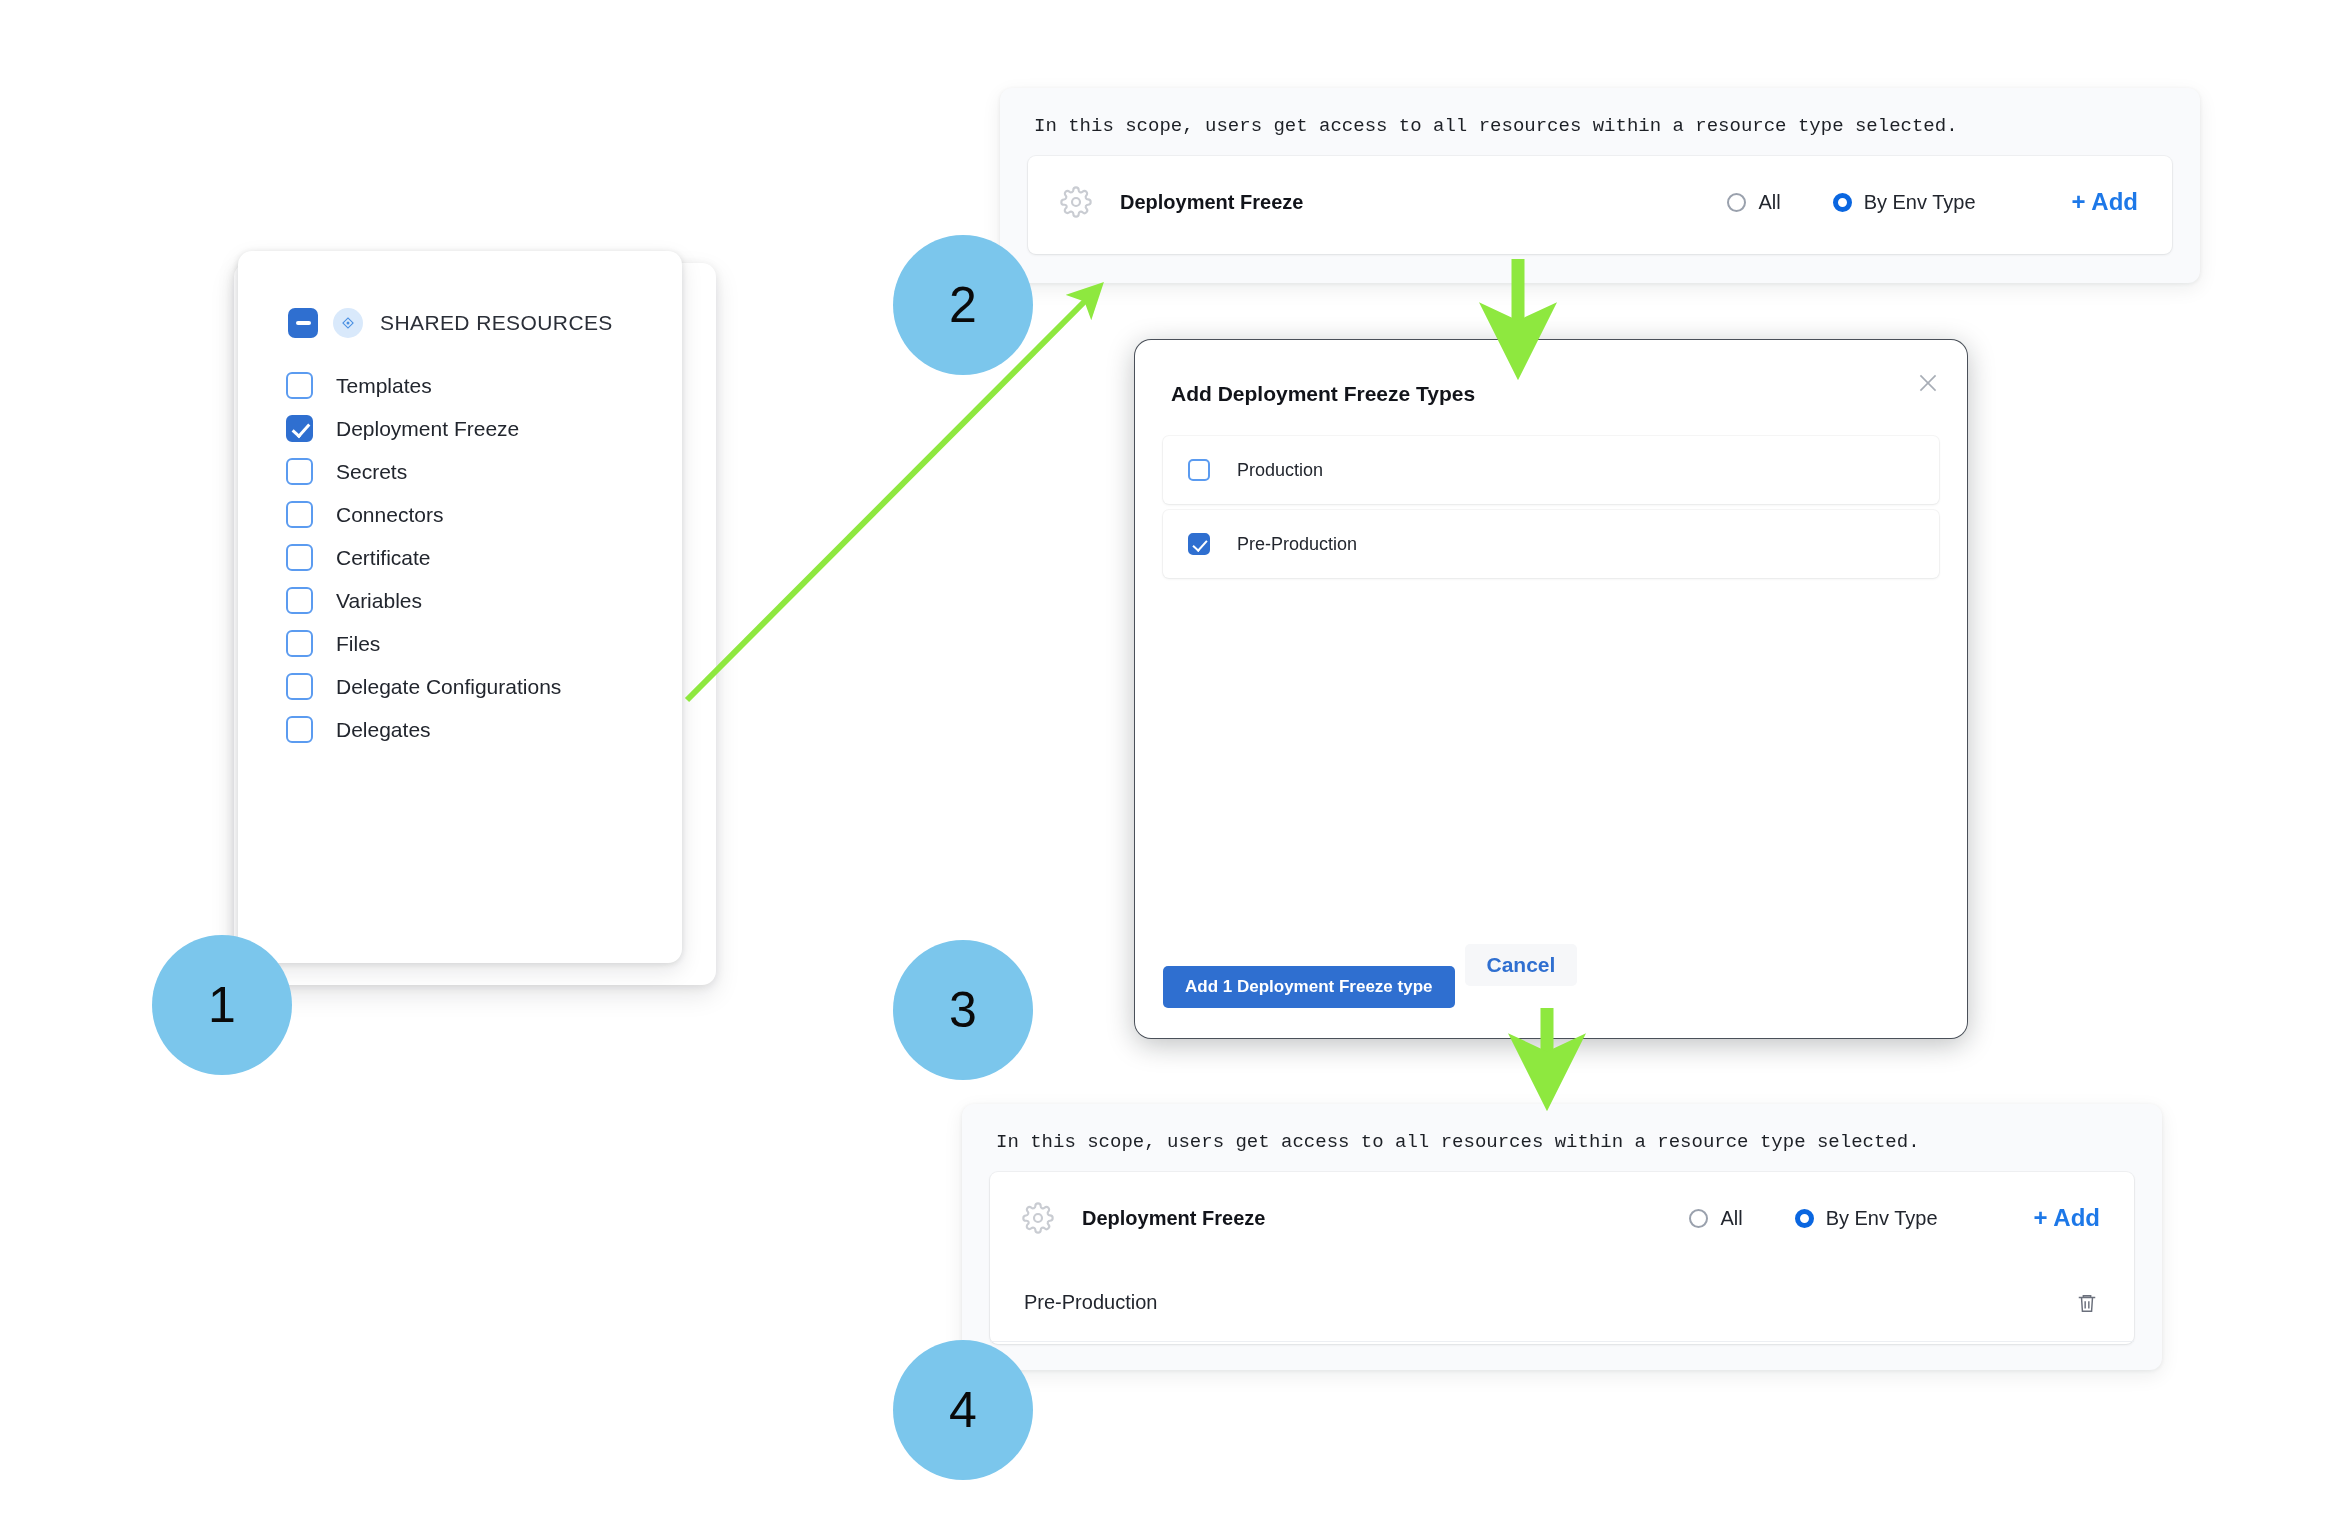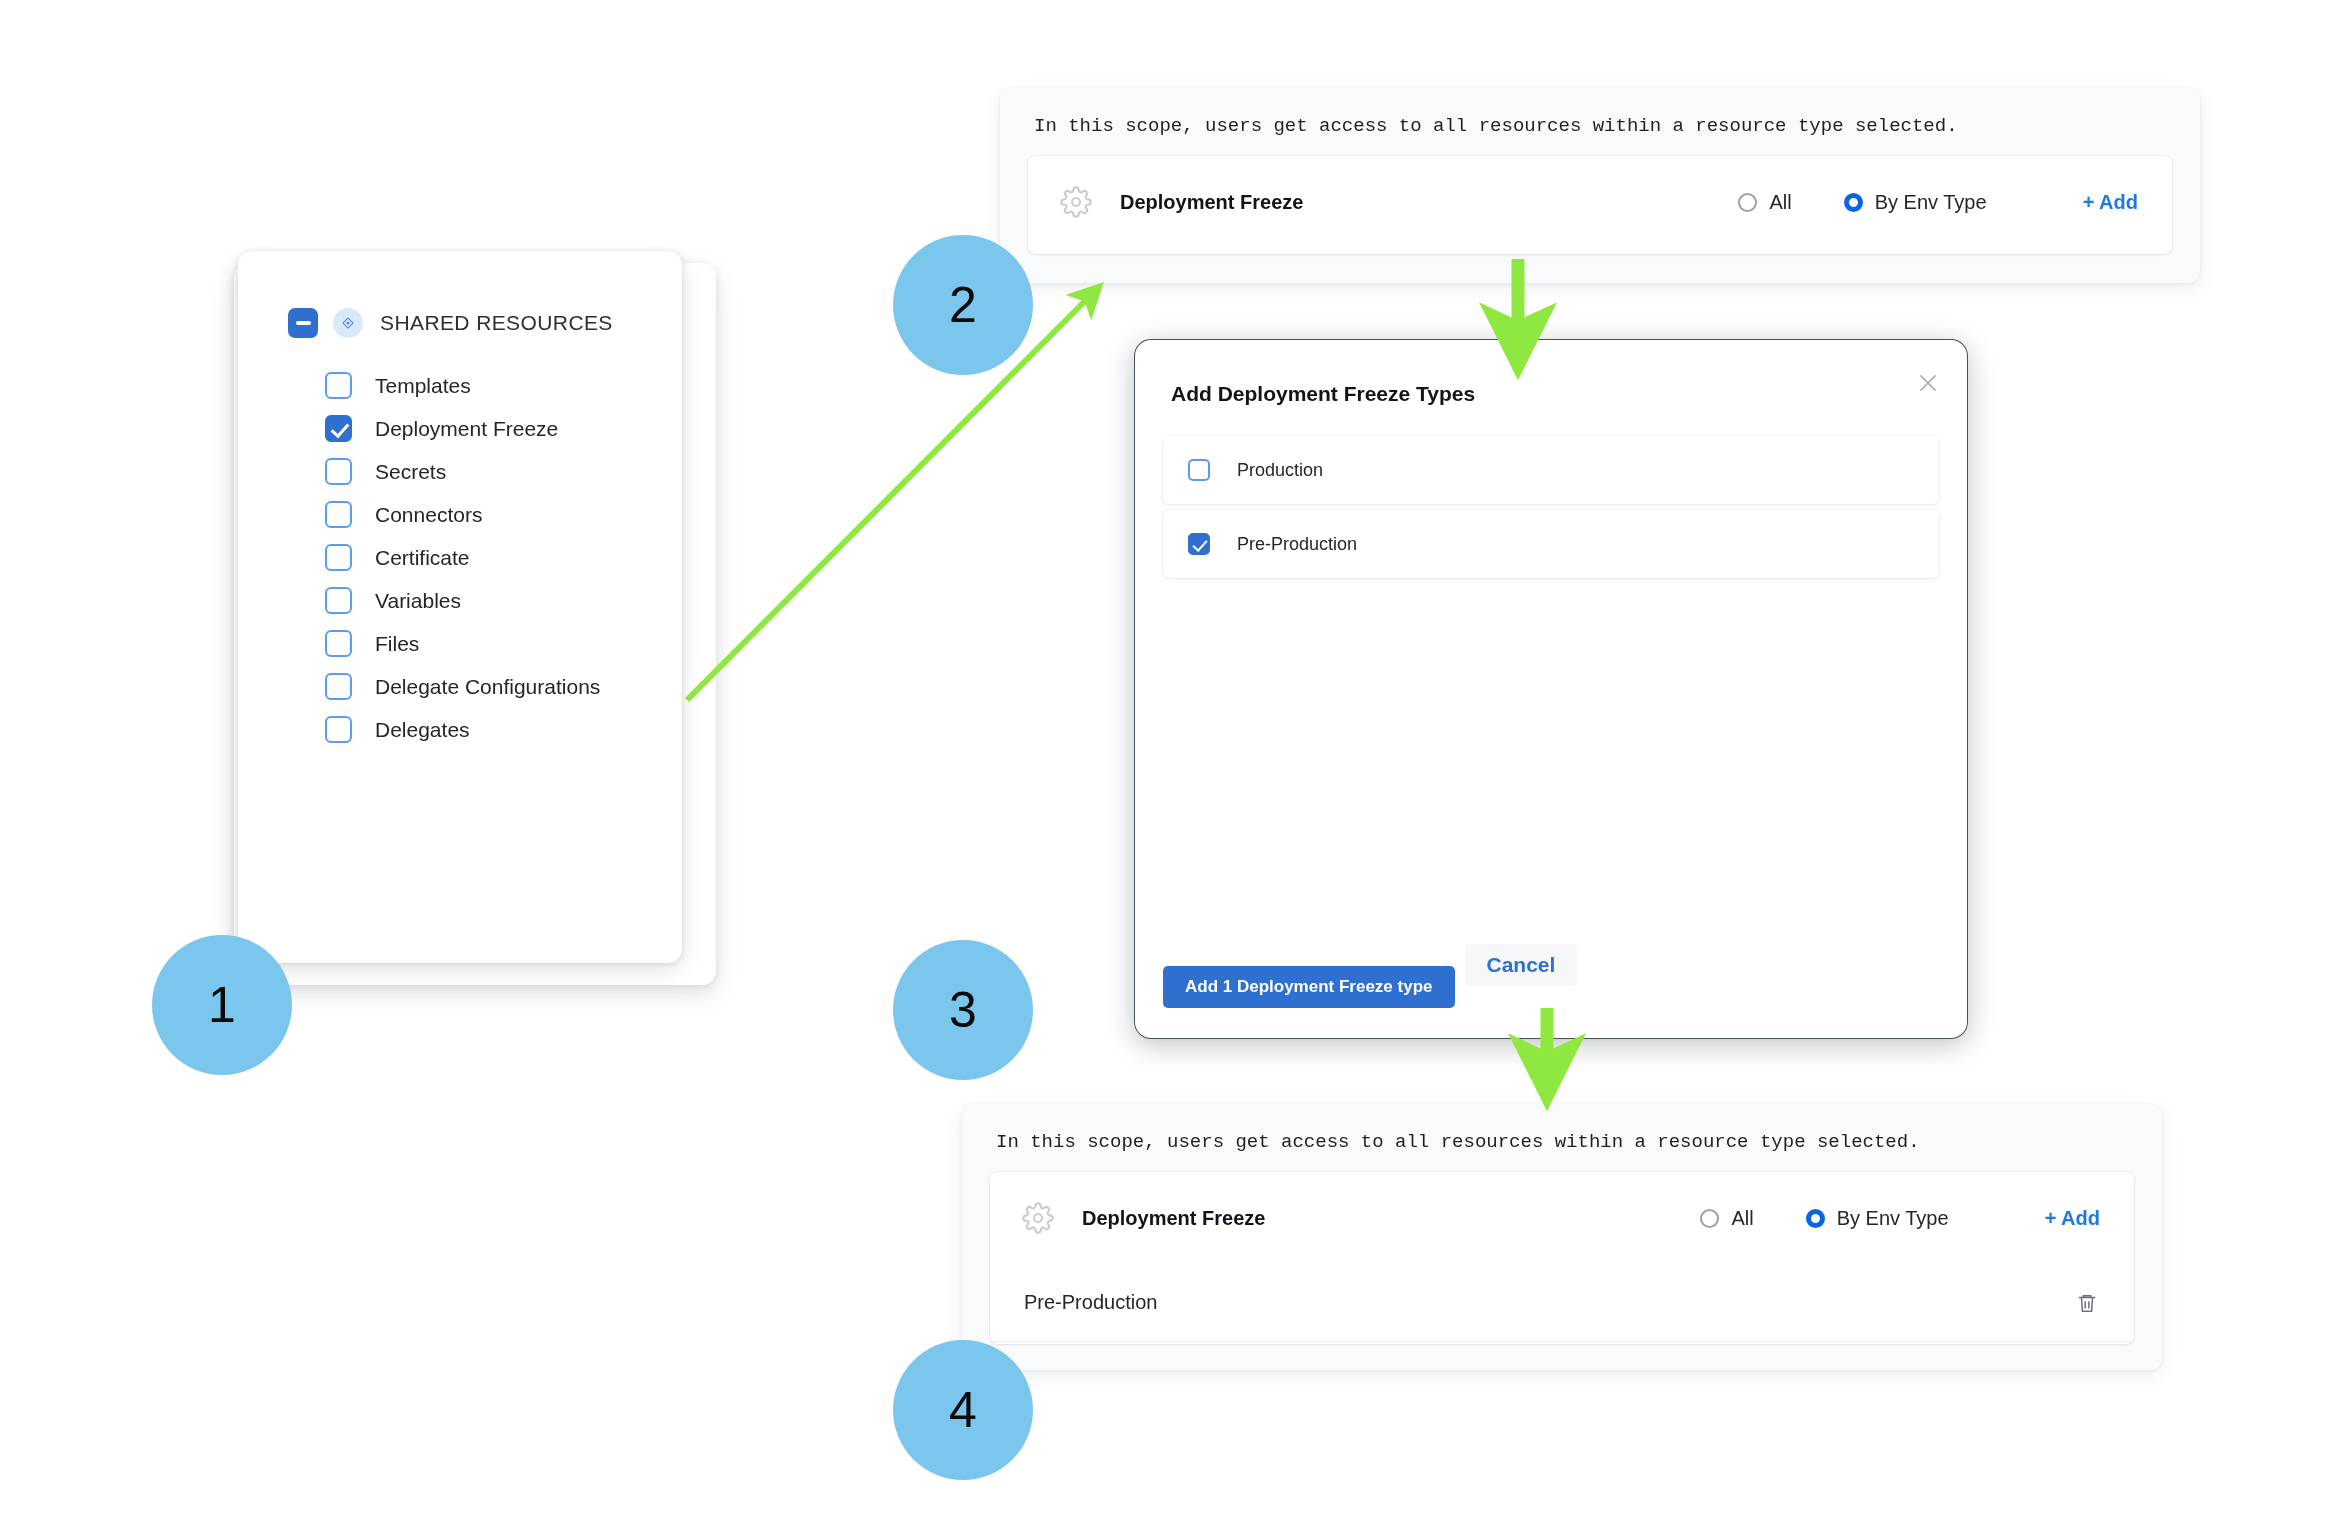--- a/index.html
+++ b/index.html
@@ -70,21 +70,21 @@
   .sr-title {
     margin-left: 17px;
     font-size: 21px;
     letter-spacing: 0.4px;
     color: #2b2f38;
   }
   .sr-list { margin-top: 21px; }
   .sr-item {
     display: flex; align-items: center;
     height: 43px;
-    padding-left: 87px;
+    padding-left: 48px;
   }
   .cb {
     width: 27px; height: 27px;
     border: 2px solid #5b9bf0;
     border-radius: 6px;
     background: #ffffff;
     flex: 0 0 auto;
     position: relative;
   }
   .cb.checked {
@@ -147,21 +147,21 @@
     border-radius: 50%;
     border: 2px solid #9aa1ad;
     background: #ffffff;
     flex: 0 0 auto;
     position: relative;
   }
   .radio.on { border-color: #0a66e0; border-width: 5px; }
   .radio-label { margin-left: 12px; font-size: 20px; color: #22262e; }
   .add-link {
     margin-left: 96px;
-    font-size: 20px;
+    font-size: 24px;
     font-weight: bold;
     color: #1d78e8;
     white-space: nowrap;
   }
   .env-row {
     display: flex; align-items: center;
     height: 78px;
     padding: 0 36px 0 34px;
     border-bottom: 1px solid #edeff3;
   }

